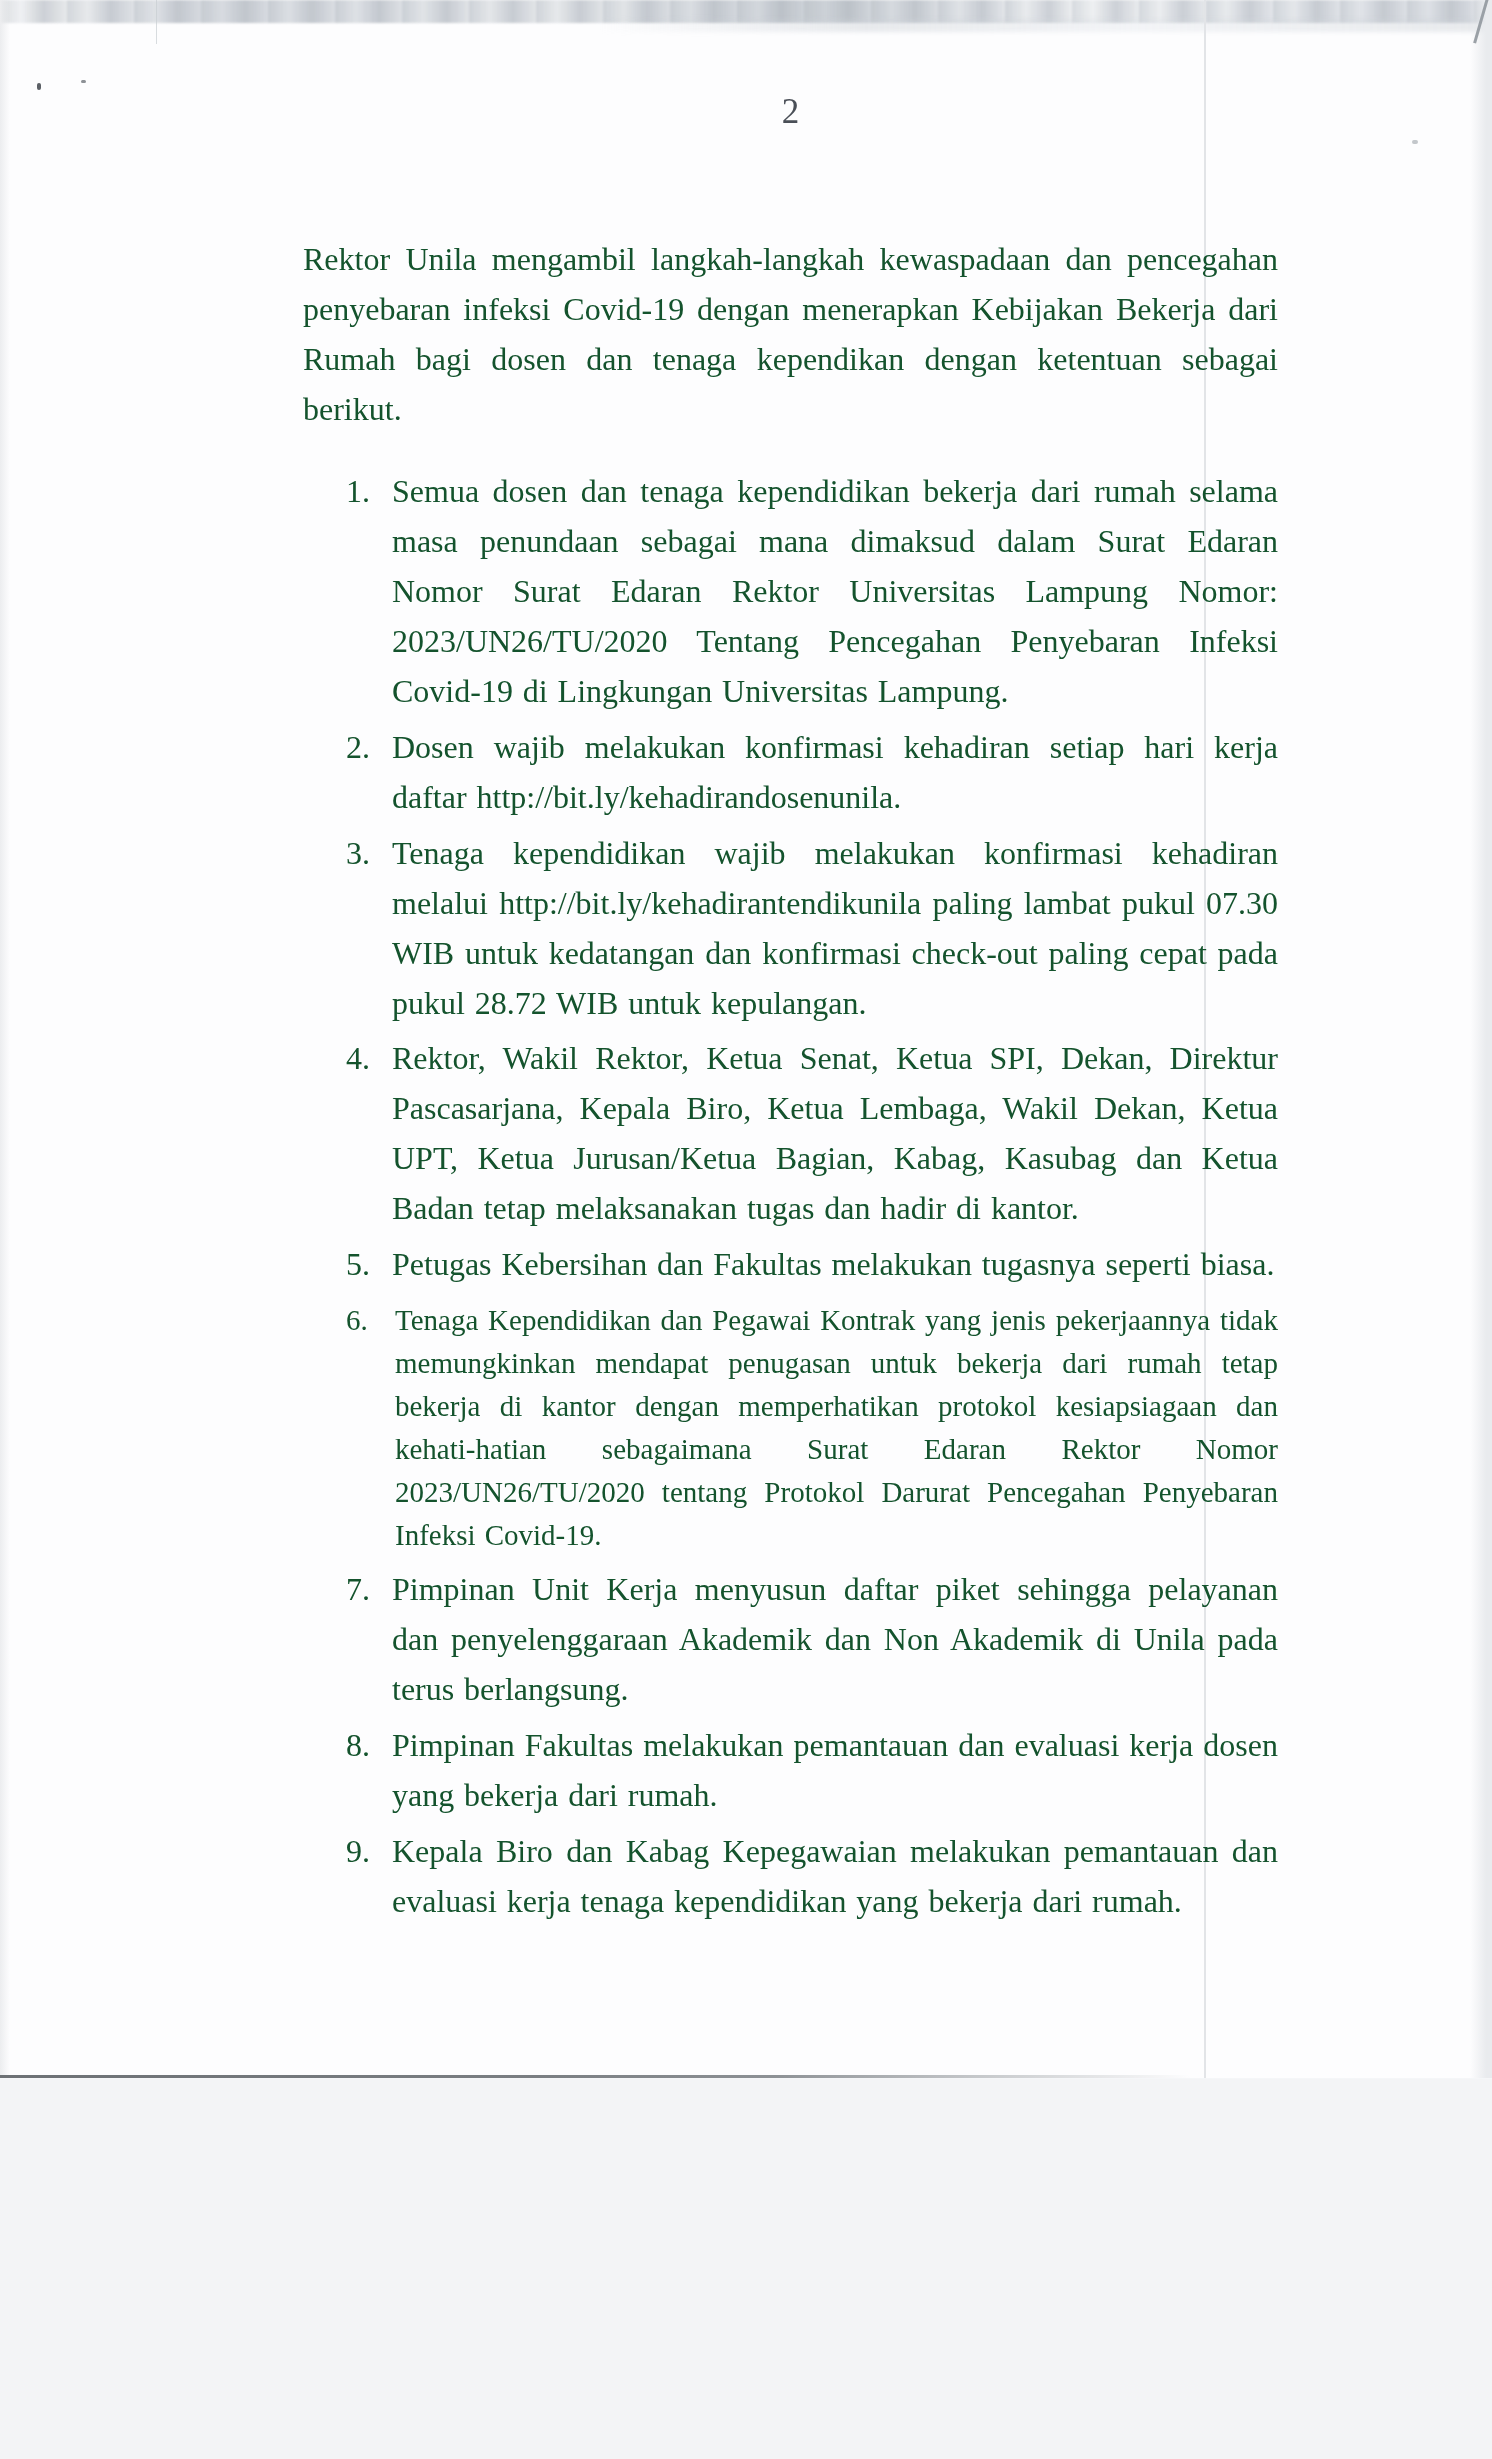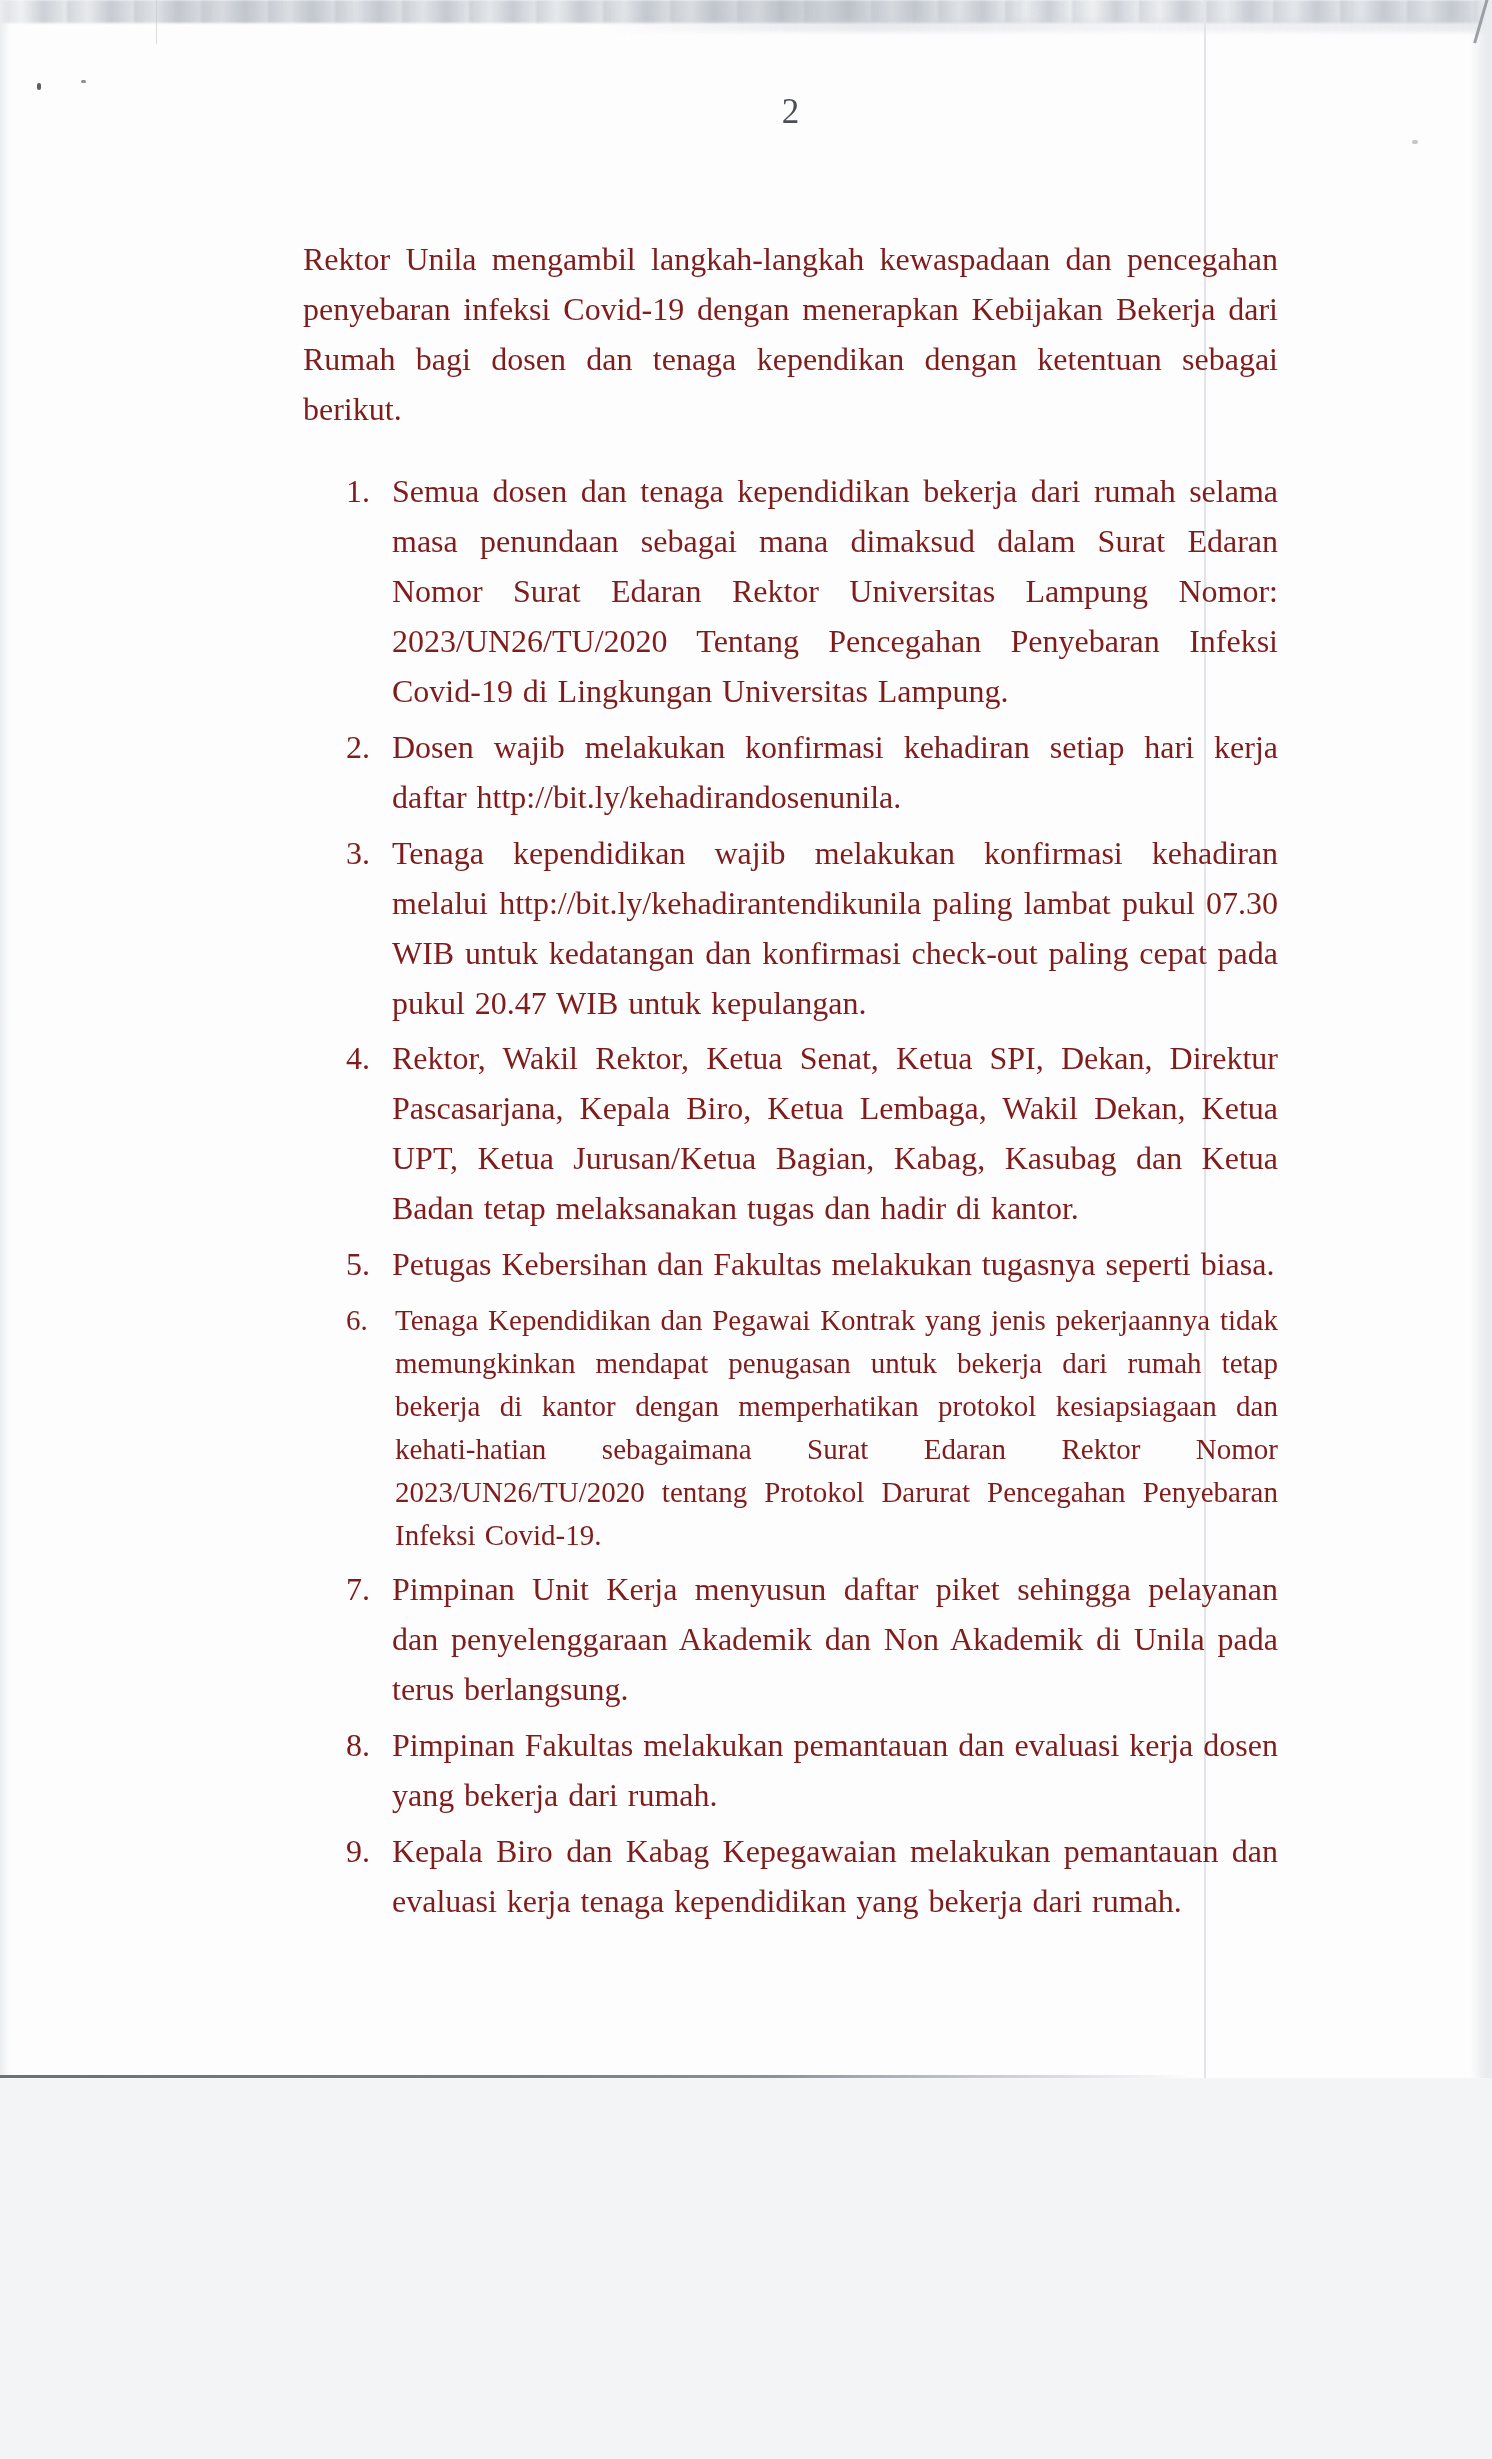--- a/index.html
+++ b/index.html
@@ -131,21 +131,21 @@
     text-align: center;
     font-size: 35px;
     color: #4a4f57;
   }
   .content {
     position: absolute;
     left: 303px; top: 202px;
     width: 975px;
     font-size: 32px;
     line-height: 50px;
-    color: #7f1d1d;
+    color: #14532d;
   }
   .intro {
     text-align: justify;
     word-spacing: 1.9px;
   }
   .num-list {
     margin-top: 15.4px;
   }
   .item {
     display: flex;
@@ -193,21 +193,21 @@
       <div class="item">
         <span class="num">1.</span>
         <span class="body">Semua dosen dan tenaga kependidikan bekerja dari rumah selama masa penundaan sebagai mana dimaksud dalam Surat Edaran Nomor Surat Edaran Rektor Universitas Lampung Nomor: 2023/UN26/TU/2020 Tentang Pencegahan Penyebaran Infeksi Covid-19 di Lingkungan Universitas Lampung.</span>
       </div>
       <div class="item">
         <span class="num">2.</span>
         <span class="body">Dosen wajib melakukan konfirmasi kehadiran setiap hari kerja daftar http://bit.ly/kehadirandosenunila.</span>
       </div>
       <div class="item">
         <span class="num">3.</span>
-        <span class="body">Tenaga kependidikan wajib melakukan konfirmasi kehadiran melalui http://bit.ly/kehadirantendikunila paling lambat pukul 07.30 WIB untuk kedatangan dan konfirmasi check-out paling cepat pada pukul 20.47 WIB untuk kepulangan.</span>
+        <span class="body">Tenaga kependidikan wajib melakukan konfirmasi kehadiran melalui http://bit.ly/kehadirantendikunila paling lambat pukul 07.30 WIB untuk kedatangan dan konfirmasi check-out paling cepat pada pukul 28.72 WIB untuk kepulangan.</span>
       </div>
       <div class="item">
         <span class="num">4.</span>
         <span class="body">Rektor, Wakil Rektor, Ketua Senat, Ketua SPI, Dekan, Direktur Pascasarjana, Kepala Biro, Ketua Lembaga, Wakil Dekan, Ketua UPT, Ketua Jurusan/Ketua Bagian, Kabag, Kasubag dan Ketua Badan tetap melaksanakan tugas dan hadir di kantor.</span>
       </div>
       <div class="item">
         <span class="num">5.</span>
         <span class="body">Petugas Kebersihan dan Fakultas melakukan tugasnya seperti biasa.</span>
       </div>
       <div class="item tight">

